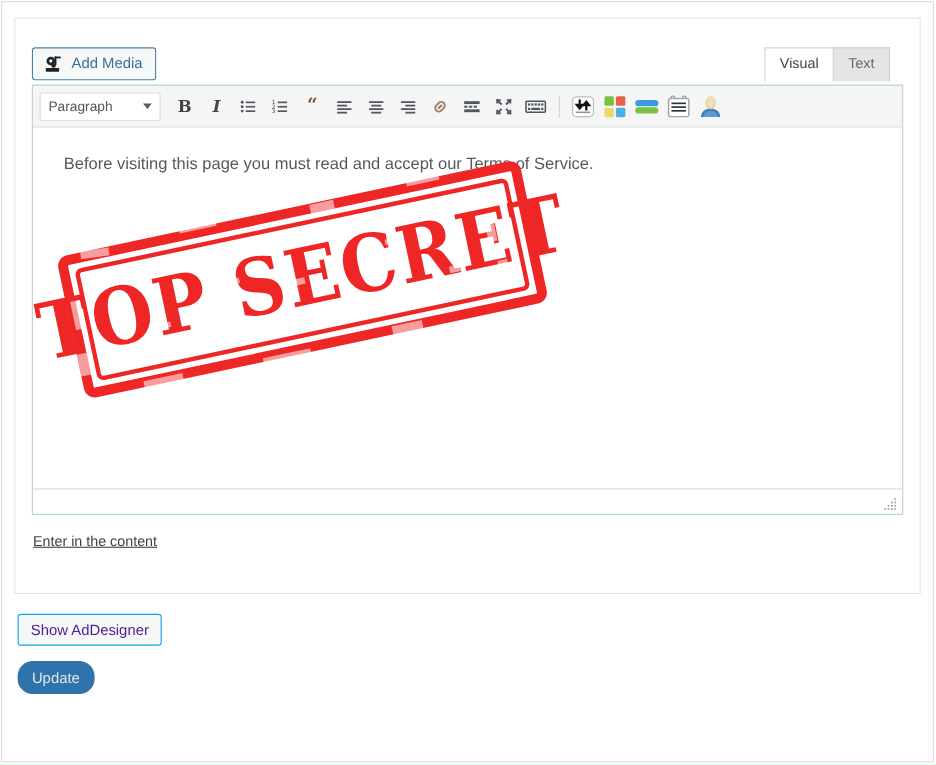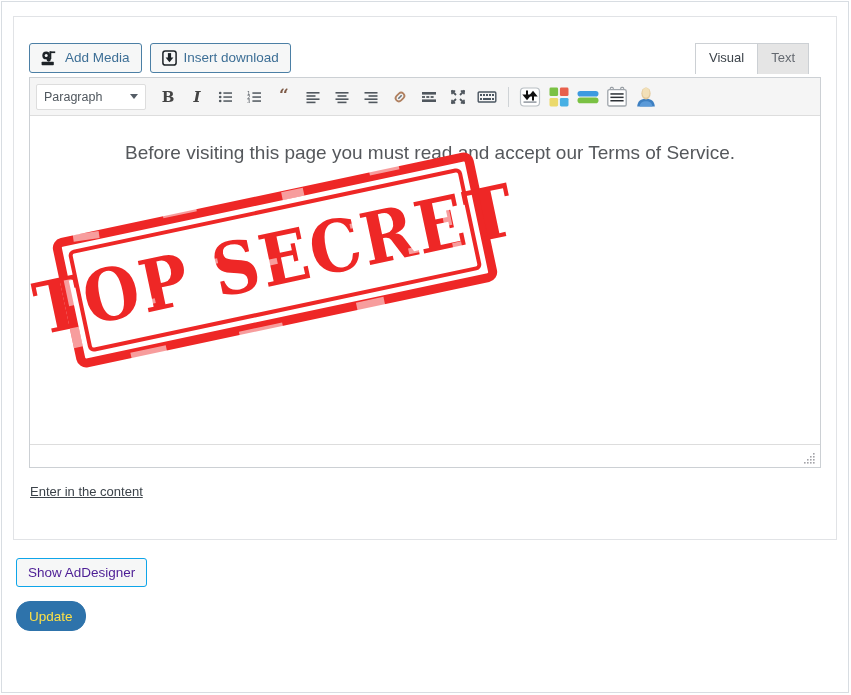--- a/index.html
+++ b/index.html
@@ -134,21 +134,20 @@
     position: relative;
     z-index: 3;
   }
 
   
   .editor-frame {
     border: 1px solid #ccd0d4;
     background: #86efac;
     position: relative;
     z-index: 1;
-    text-align: center;
   }
   .editor-toolbar {
     background: #f5f5f5;
     border-bottom: 1px solid #ddd;
     display: flex;
     align-items: center;
     padding: 5px 6px;
     gap: 1px;
     box-sizing: border-box;
     height: 38px;
@@ -197,21 +196,21 @@
   
   .editor-content {
     height: 328px;
     background: #ffffff;
     padding: 22px 18px 0 18px;
     box-sizing: border-box;
     overflow: hidden;
     position: relative;
   }
   .content-paragraph {
-    font-size: 19px;
+    font-size: 15px;
     color: #55585c;
     line-height: 1.6;
     margin: 0 0 14px 10px;
     font-family: "Liberation Sans", sans-serif;
   }
 
   
   .stamp-wrap {
     margin-left: 12px;
     width: 470px;
@@ -308,21 +307,21 @@
   .btn-update {
     display: inline-flex;
     align-items: center;
     justify-content: center;
     height: 30px;
     padding: 0 12px;
     margin-top: 14px;
     background: #2e73ab;
     border: 1px solid #2e73ab;
     border-radius: 14px;
-    color: #fde047;
+    color: #e5e5e5;
     font-size: 13.5px;
     cursor: pointer;
     box-sizing: border-box;
     font-family: "Liberation Sans", sans-serif;
   }
 </style>
 </head>
 <body>
 
 <div class="page-frame">
@@ -339,28 +338,20 @@
               <circle cx="5.2" cy="4.4" r="3.9" fill="#1d2327"></circle>
               <circle cx="5.2" cy="4.4" r="1.5" fill="#f6f7f7"></circle>
               <rect x="8.6" y="0.4" width="1.7" height="7.6" fill="#1d2327"></rect>
               <rect x="8.6" y="0.4" width="5.6" height="1.7" fill="#1d2327"></rect>
               <circle cx="7.7" cy="8.6" r="2.1" fill="#1d2327"></circle>
               <rect x="0.6" y="10.8" width="12.2" height="3.4" rx="0.7" fill="#1d2327"></rect>
             </svg>
             <span class="label">Add Media</span>
           </div>
 
-          <div class="wp-button-secondary">
-            <svg width="15" height="16" viewBox="0 0 15 16">
-              <rect x="0.9" y="0.9" width="13.2" height="14.2" rx="2.4" fill="none" stroke="#1d2327" stroke-width="1.5"></rect>
-              <rect x="5.9" y="3.1" width="3.2" height="5.4" fill="#1d2327"></rect>
-              <path d="M3.6 7.6 L11.4 7.6 L7.5 12.2 Z" fill="#1d2327"></path>
-            </svg>
-            <span class="label">Insert download</span>
-          </div>
 
         </div>
 
         <div class="editor-tabs">
           <div class="editor-tab active">Visual</div>
           <div class="editor-tab">Text</div>
         </div>
       </div>
 
       <div class="editor-frame">

